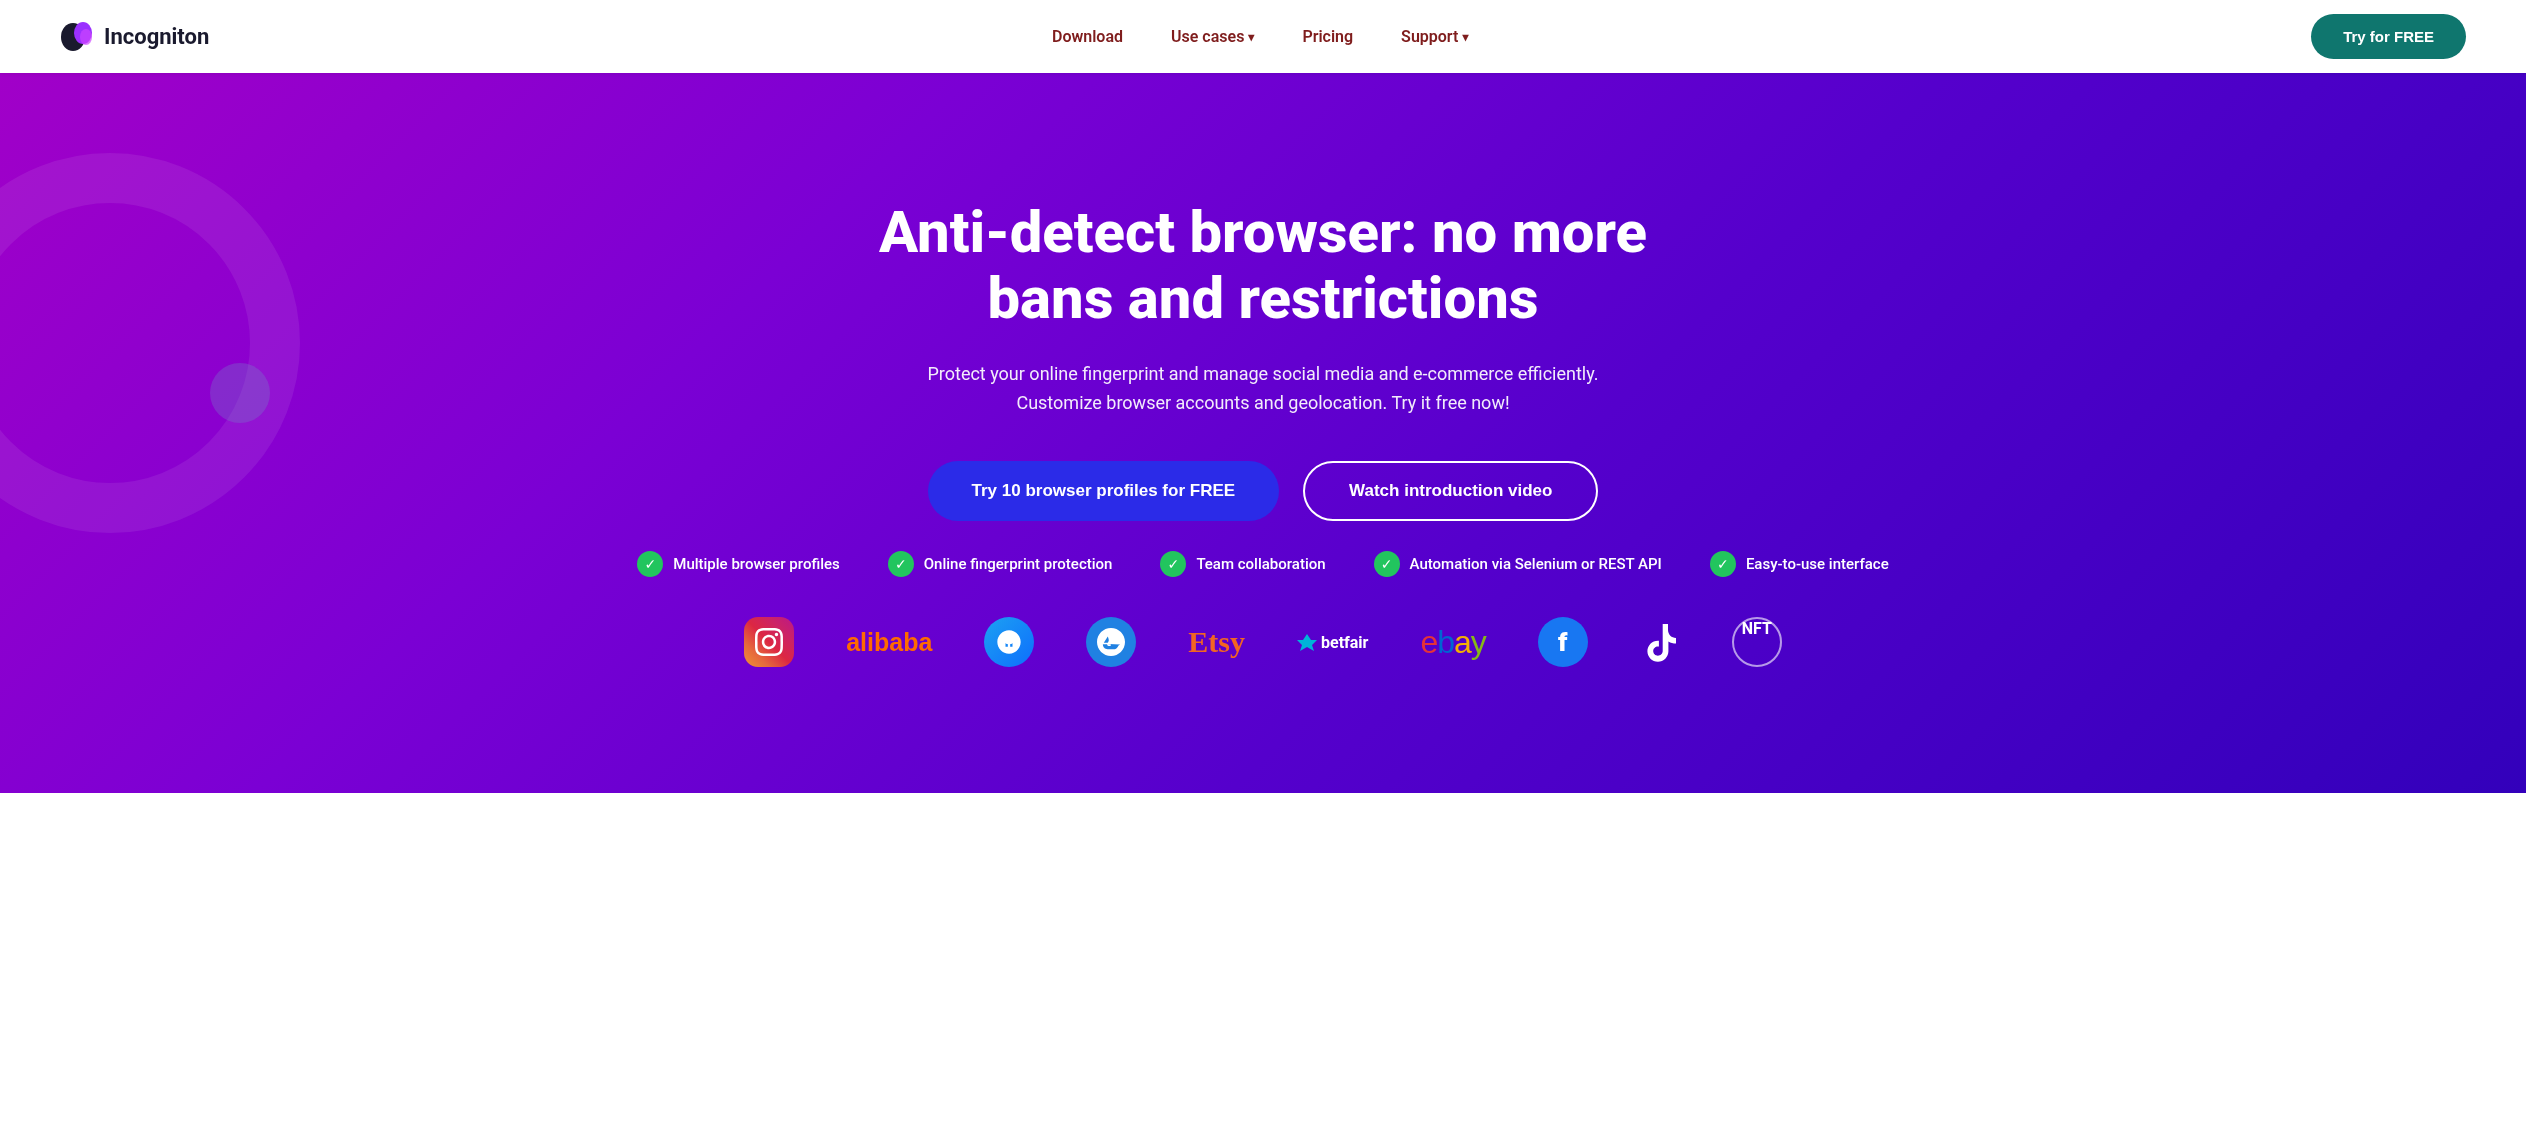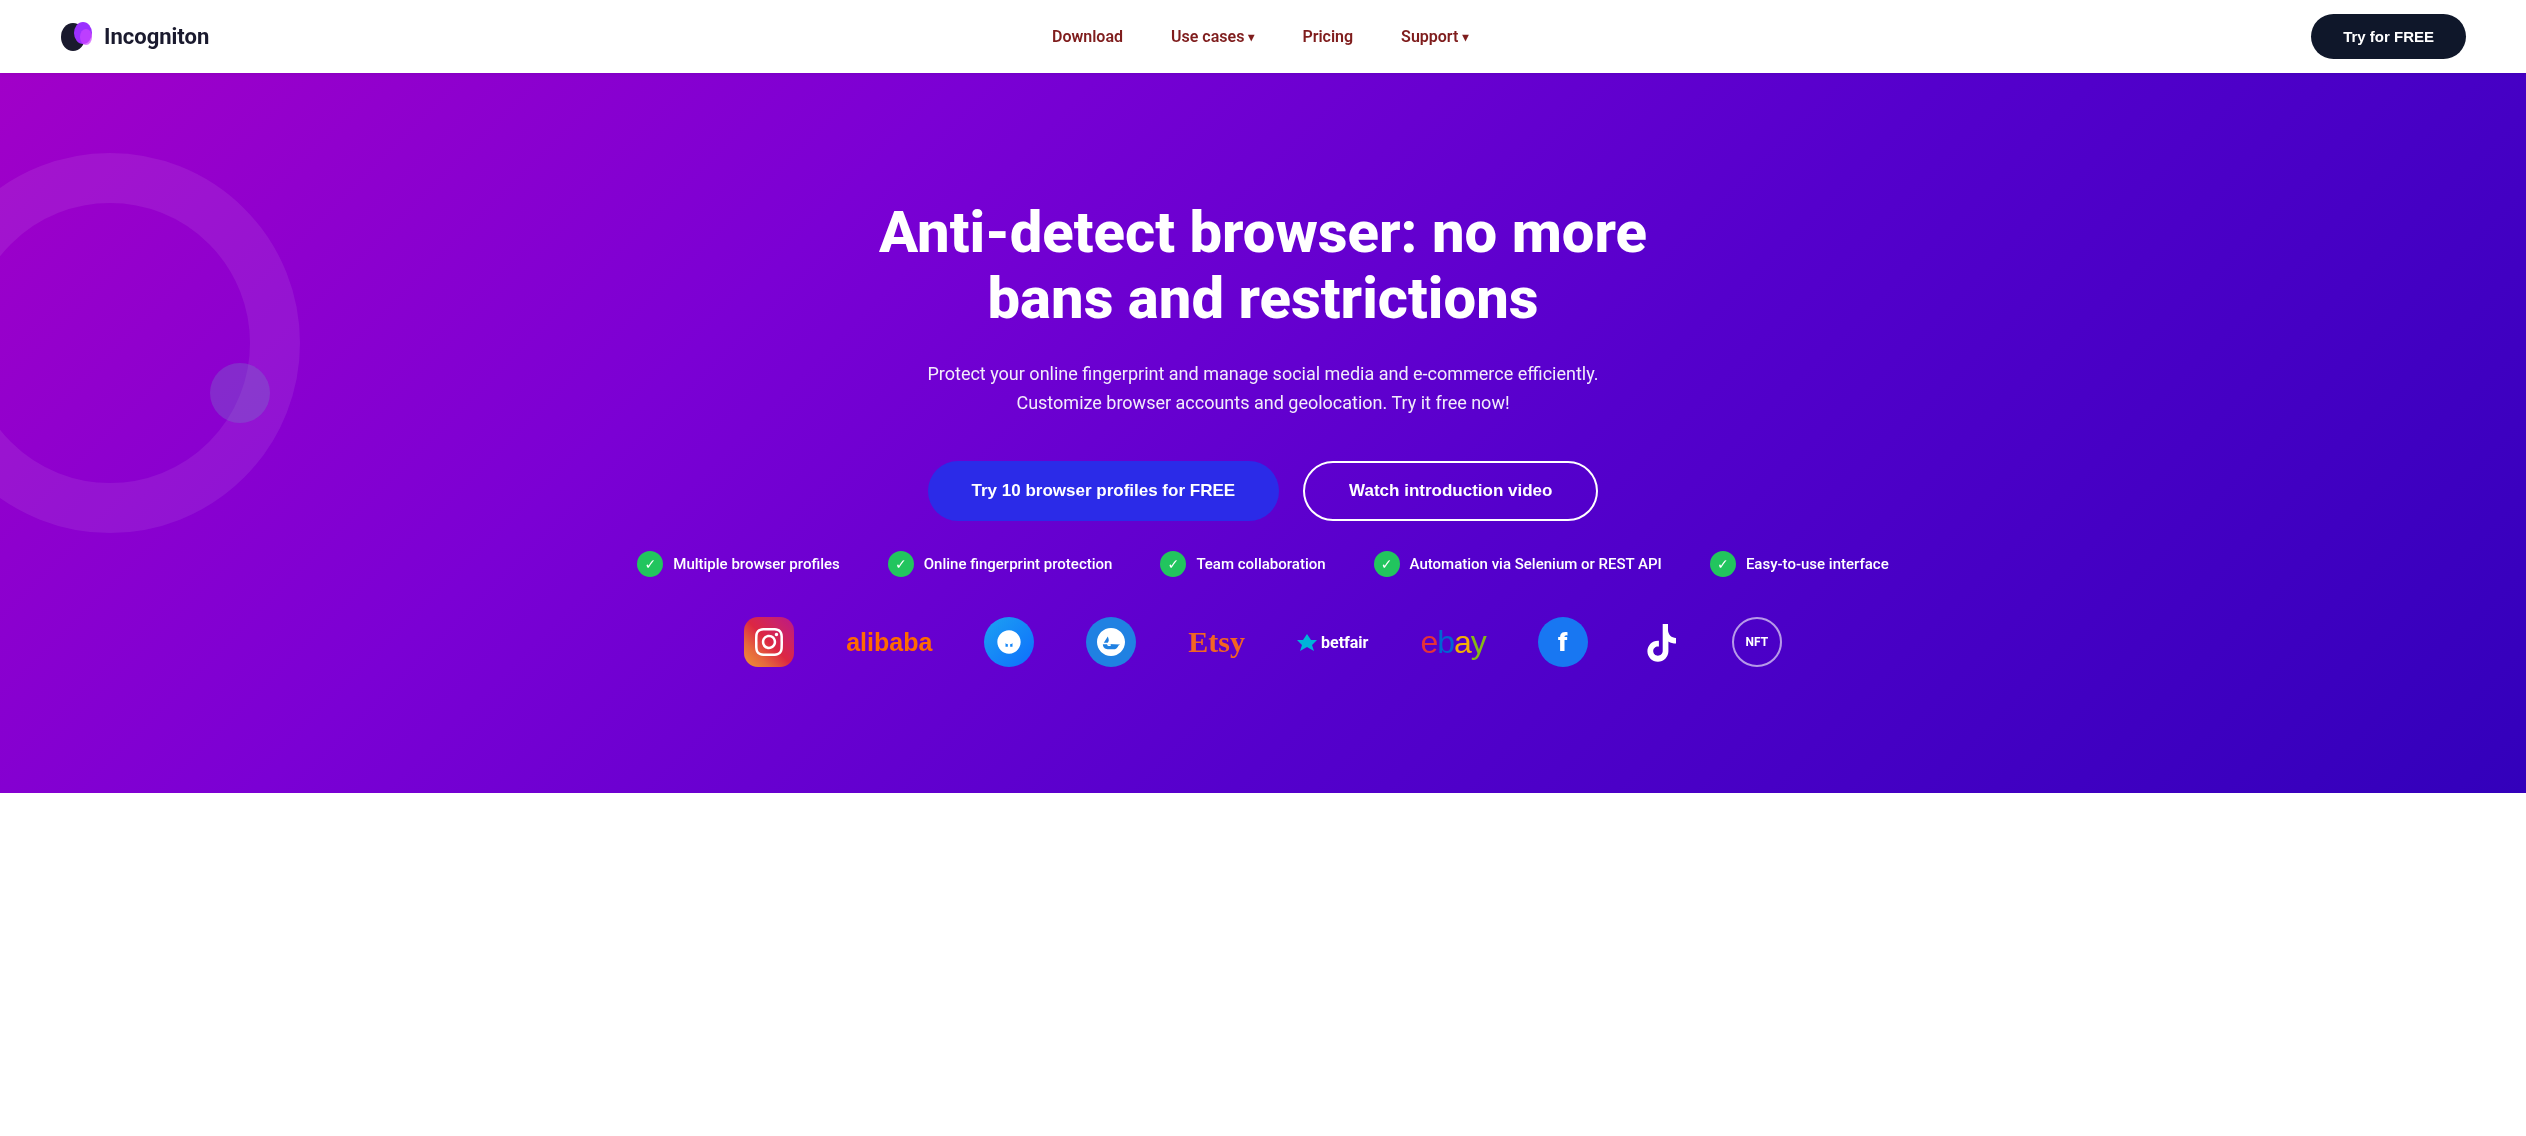--- a/index.html
+++ b/index.html
@@ -40,21 +40,21 @@
       font-weight: 600;
       color: #7f1d1d;
       text-decoration: none;
       display: flex;
       align-items: center;
       gap: 4px;
       cursor: pointer;
     }
     .nav-link .arrow { font-size: 12px; }
     .nav-cta {
-      background: #0f172a;
+      background: #0f766e;
       color: #fff;
       border: none;
       border-radius: 50px;
       padding: 14px 32px;
       font-size: 15px;
       font-weight: 700;
       cursor: pointer;
     }
 
     
@@ -207,21 +207,21 @@
       background: linear-gradient(45deg, #f09433, #e6683c, #dc2743, #cc2366, #bc1888);
       border-radius: 14px;
     }
     
     .logo-alibaba { color: #ff6a00; font-size: 17px; font-weight: 800; font-family: serif; }
     
     .logo-opensea-bg { background: #2081e2; border-radius: 50%; width: 50px; height: 50px; display:flex; align-items:center; justify-content:center; }
     
     .logo-facebook-bg { background: #1877f2; border-radius: 50%; width: 50px; height: 50px; display:flex; align-items:center; justify-content:center; color:#fff; font-size:28px; font-weight:800; }
     
-    .logo-nft { border: 2px solid rgba(255,255,255,0.6); border-radius: 50%; width: 50px; height: 50px; display:flex; align-items:center; justify-content:center; color:#fff; font-size:12px; font-weight:700; }
+    .logo-nft { border: 2px solid rgba(255,255,255,0.6); border-radius: 50%; width: 50px; height: 50px; display:flex; justify-content:center; color:#fff; font-size:16px; font-weight:700; }
   </style>
 </head>
 <body>
 
 <nav class="navbar">
   <a class="nav-logo" href="#">
     <svg class="logo-icon" viewBox="0 0 36 36" fill="none" xmlns="http://www.w3.org/2000/svg">
       <ellipse cx="13" cy="18" rx="12" ry="14" fill="#1a1a2e"></ellipse>
       <ellipse cx="23" cy="14" rx="9" ry="11" fill="#9b30ff"></ellipse>
       <ellipse cx="26" cy="18" rx="6" ry="8" fill="#cc44ff" opacity="0.7"></ellipse>

